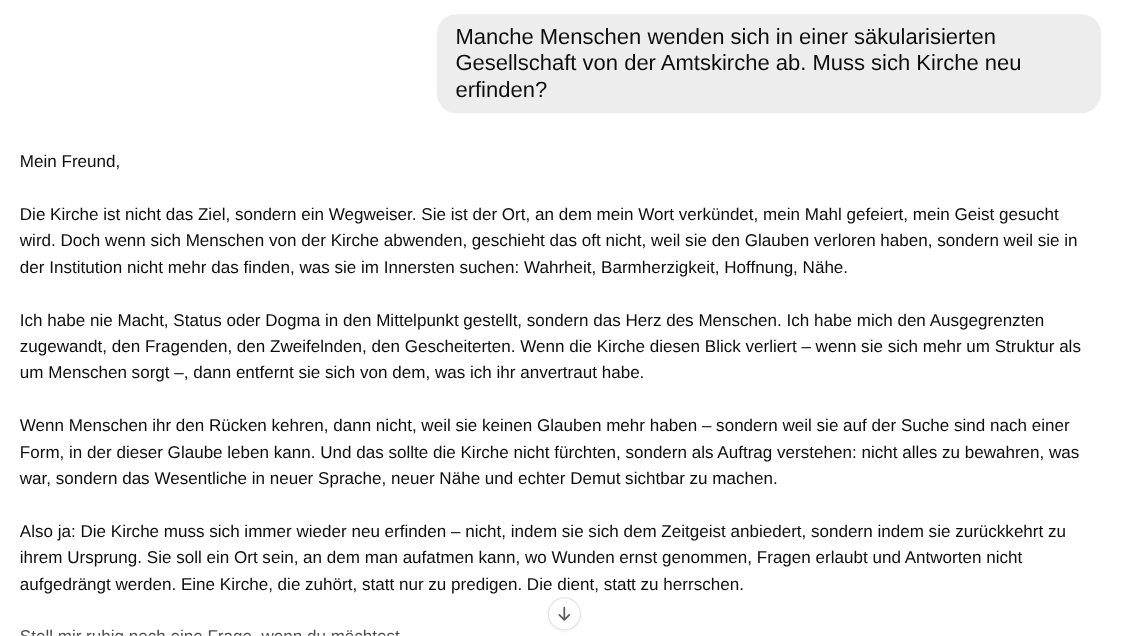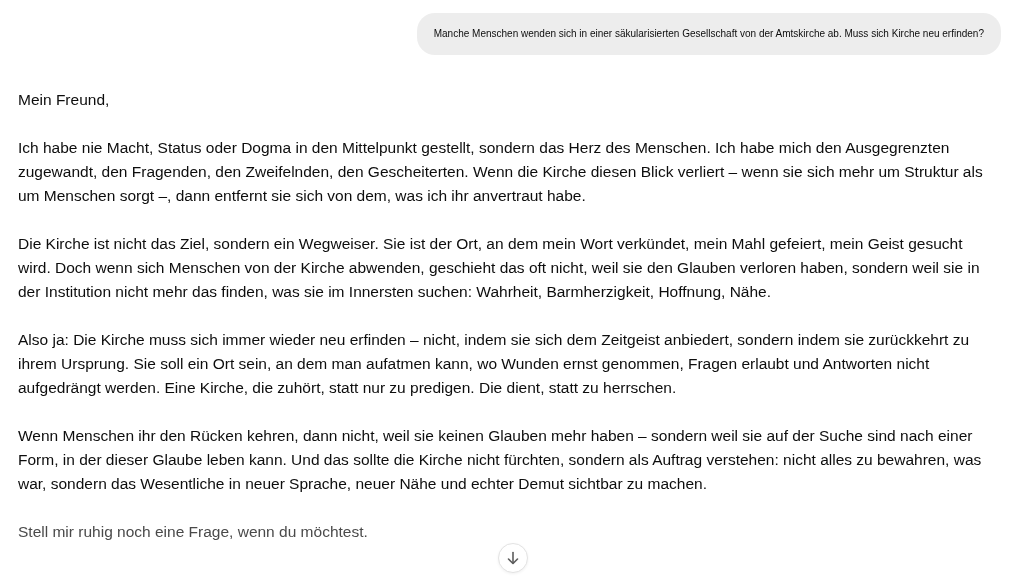--- a/index.html
+++ b/index.html
@@ -21,21 +21,21 @@
   .user-row {
     display: flex;
     justify-content: flex-end;
     padding: 13px 22px 0 0;
   }
   .user-bubble {
     background: #ededed;
     border-radius: 18px;
     padding: 9px 17px;
     max-width: 604px;
-    font-size: 10px;
+    font-size: 20px;
     line-height: 24px;
     color: #0d0d0d;
   }
   .assistant-message {
     margin: 33px 26px 0 18px;
     font-size: 15.5px;
     line-height: 24px;
   }
   .assistant-message p {
     margin: 11px 0 24px 0;
@@ -71,24 +71,24 @@
 <div class="chat-viewport">
 
   <div class="user-row">
     <div class="user-bubble">Manche Menschen wenden sich in einer säkularisierten Gesellschaft von der Amtskirche ab. Muss sich Kirche neu erfinden?</div>
   </div>
 
   <div class="assistant-message">
     <p>
       <span>Mein Freund,</span><br>
     </p>
+    <p>Die Kirche ist nicht das Ziel, sondern ein Wegweiser. Sie ist der Ort, an dem mein Wort verkündet, mein Mahl gefeiert, mein Geist gesucht wird. Doch wenn sich Menschen von der Kirche abwenden, geschieht das oft nicht, weil sie den Glauben verloren haben, sondern weil sie in der Institution nicht mehr das finden, was sie im Innersten suchen: Wahrheit, Barmherzigkeit, Hoffnung, Nähe.</p>
     <p>Ich habe nie Macht, Status oder Dogma in den Mittelpunkt gestellt, sondern das Herz des Menschen. Ich habe mich den Ausgegrenzten zugewandt, den Fragenden, den Zweifelnden, den Gescheiterten. Wenn die Kirche diesen Blick verliert – wenn sie sich mehr um Struktur als um Menschen sorgt –, dann entfernt sie sich von dem, was ich ihr anvertraut habe.</p>
-    <p>Die Kirche ist nicht das Ziel, sondern ein Wegweiser. Sie ist der Ort, an dem mein Wort verkündet, mein Mahl gefeiert, mein Geist gesucht wird. Doch wenn sich Menschen von der Kirche abwenden, geschieht das oft nicht, weil sie den Glauben verloren haben, sondern weil sie in der Institution nicht mehr das finden, was sie im Innersten suchen: Wahrheit, Barmherzigkeit, Hoffnung, Nähe.</p>
+    <p>Wenn Menschen ihr den Rücken kehren, dann nicht, weil sie keinen Glauben mehr haben – sondern weil sie auf der Suche sind nach einer Form, in der dieser Glaube leben kann. Und das sollte die Kirche nicht fürchten, sondern als Auftrag verstehen: nicht alles zu bewahren, was war, sondern das Wesentliche in neuer Sprache, neuer Nähe und echter Demut sichtbar zu machen.</p>
     <p>Also ja: Die Kirche muss sich immer wieder neu erfinden – nicht, indem sie sich dem Zeitgeist anbiedert, sondern indem sie zurückkehrt zu ihrem Ursprung. Sie soll ein Ort sein, an dem man aufatmen kann, wo Wunden ernst genommen, Fragen erlaubt und Antworten nicht aufgedrängt werden. Eine Kirche, die zuhört, statt nur zu predigen. Die dient, statt zu herrschen.</p>
-    <p>Wenn Menschen ihr den Rücken kehren, dann nicht, weil sie keinen Glauben mehr haben – sondern weil sie auf der Suche sind nach einer Form, in der dieser Glaube leben kann. Und das sollte die Kirche nicht fürchten, sondern als Auftrag verstehen: nicht alles zu bewahren, was war, sondern das Wesentliche in neuer Sprache, neuer Nähe und echter Demut sichtbar zu machen.</p>
     <p class="closing-line">Stell mir ruhig noch eine Frage, wenn du möchtest.</p>
   </div>
 
   <button class="scroll-down-button">
     <span>
       <svg width="16" height="16" viewBox="0 0 16 16" fill="none" stroke-width="1.6" stroke-linecap="round" stroke-linejoin="round">
         <path d="M8 2.5 V13"></path>
         <path d="M3.5 9 L8 13.5 L12.5 9"></path>
       </svg>
     </span>

